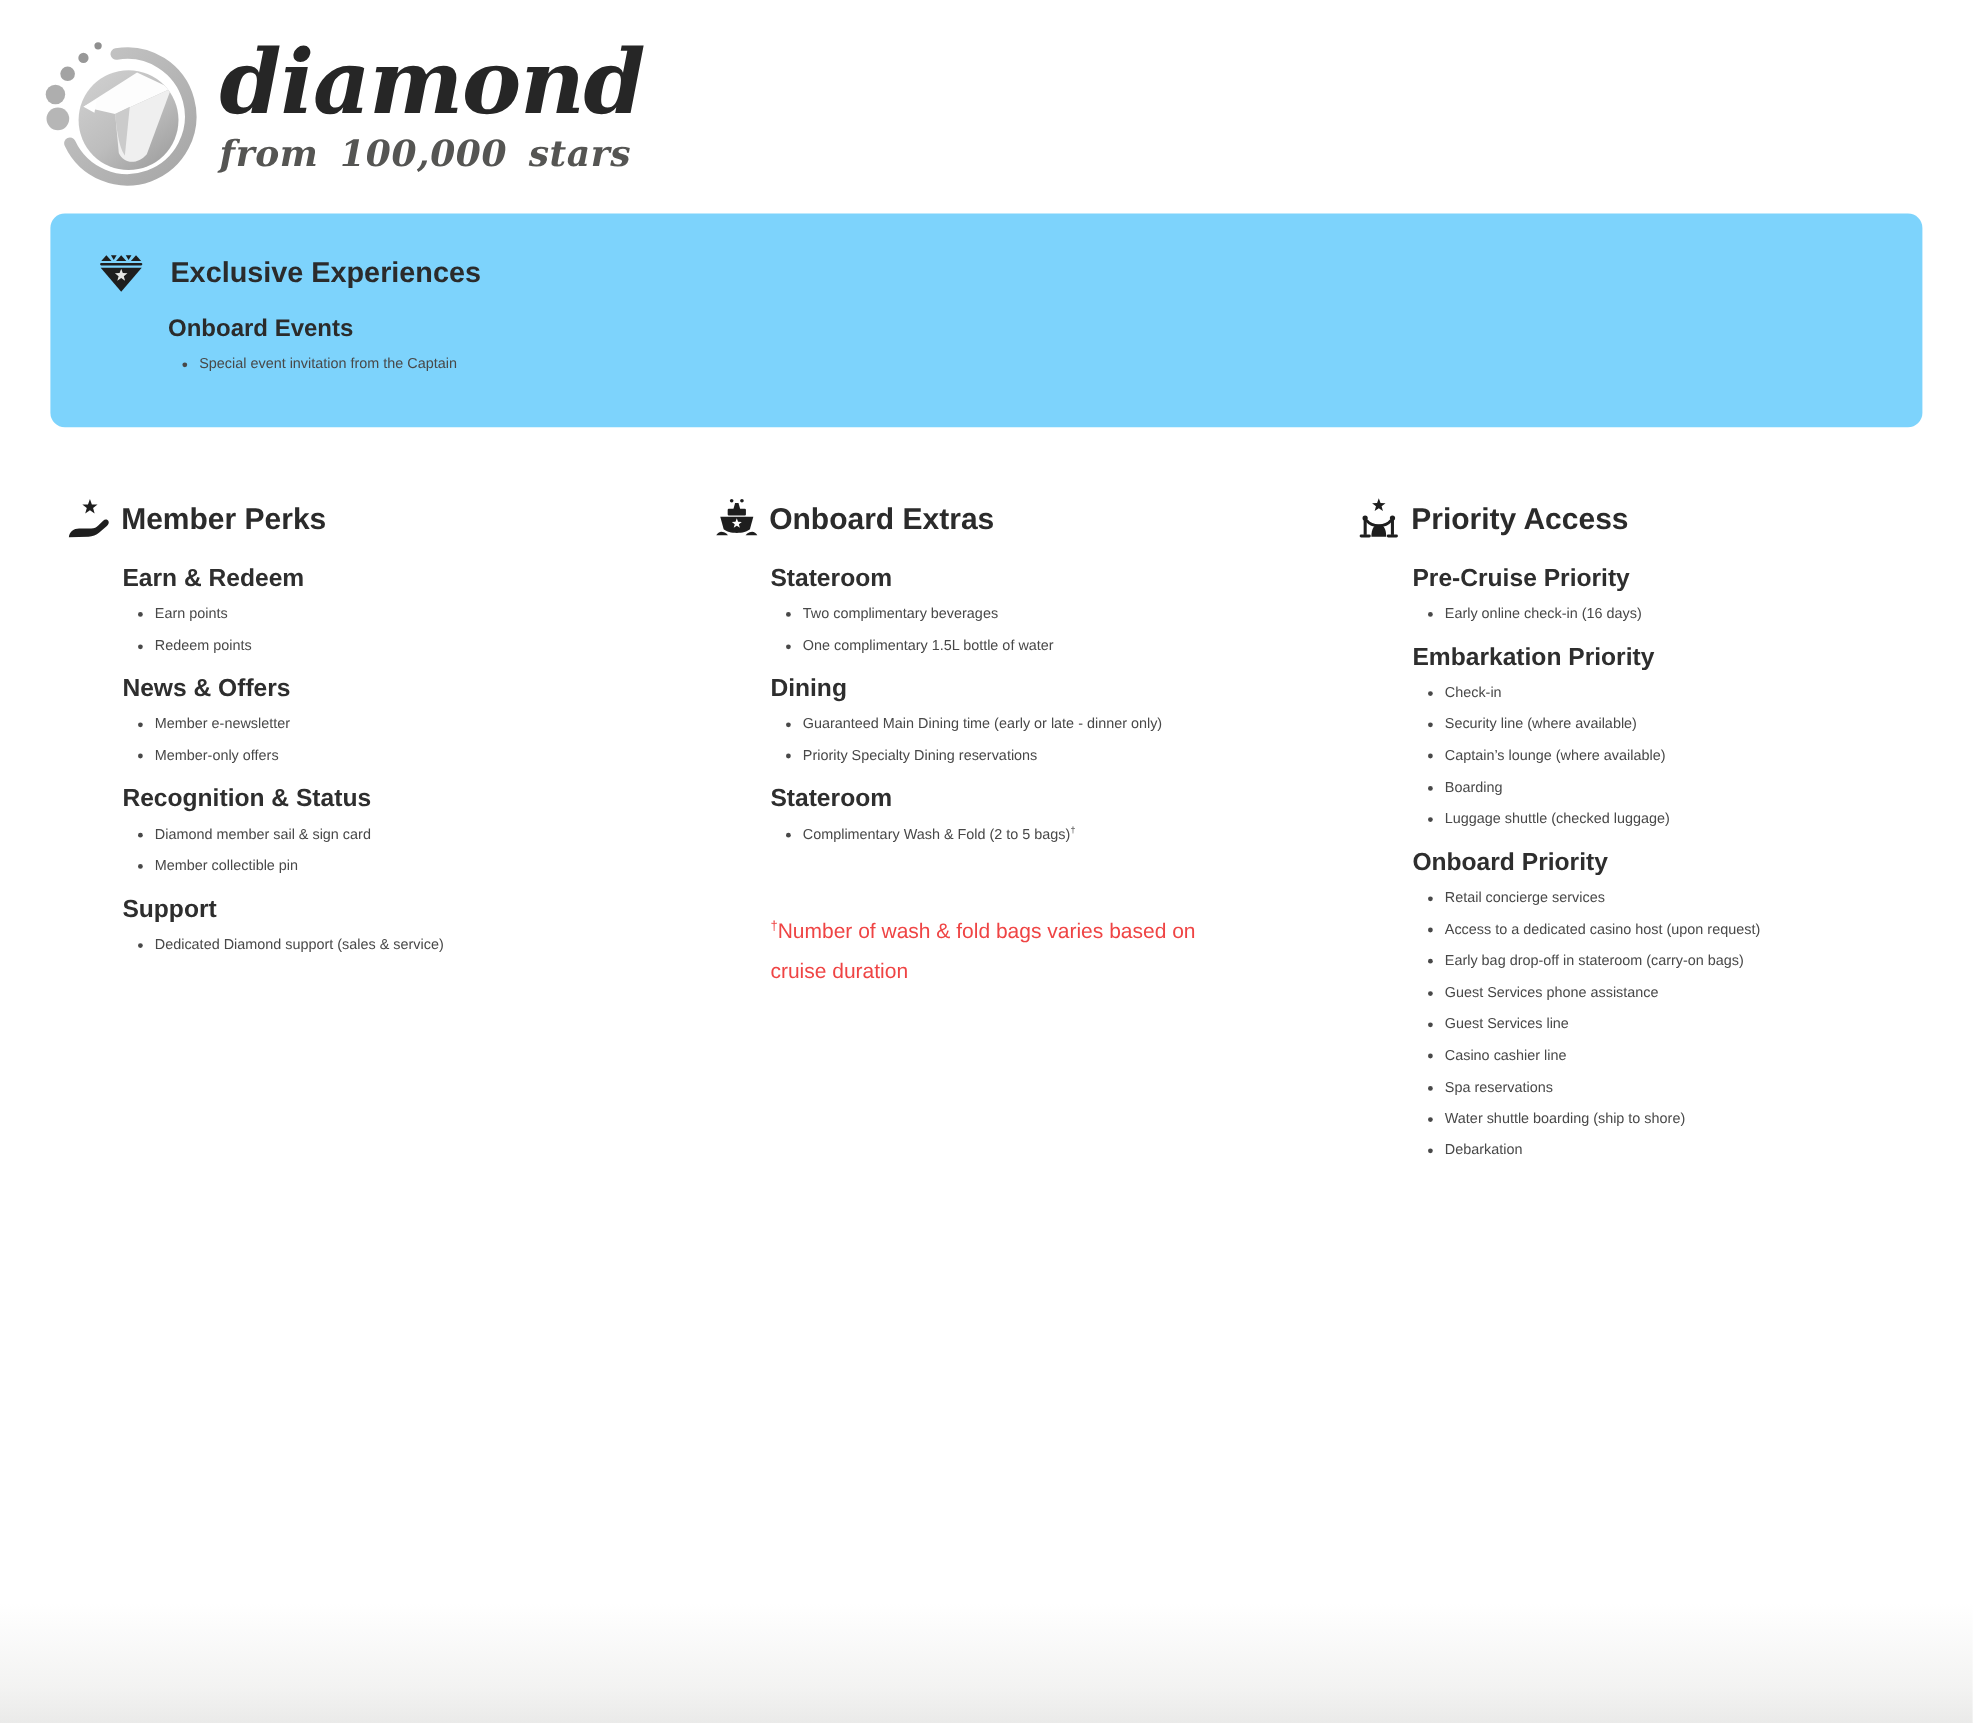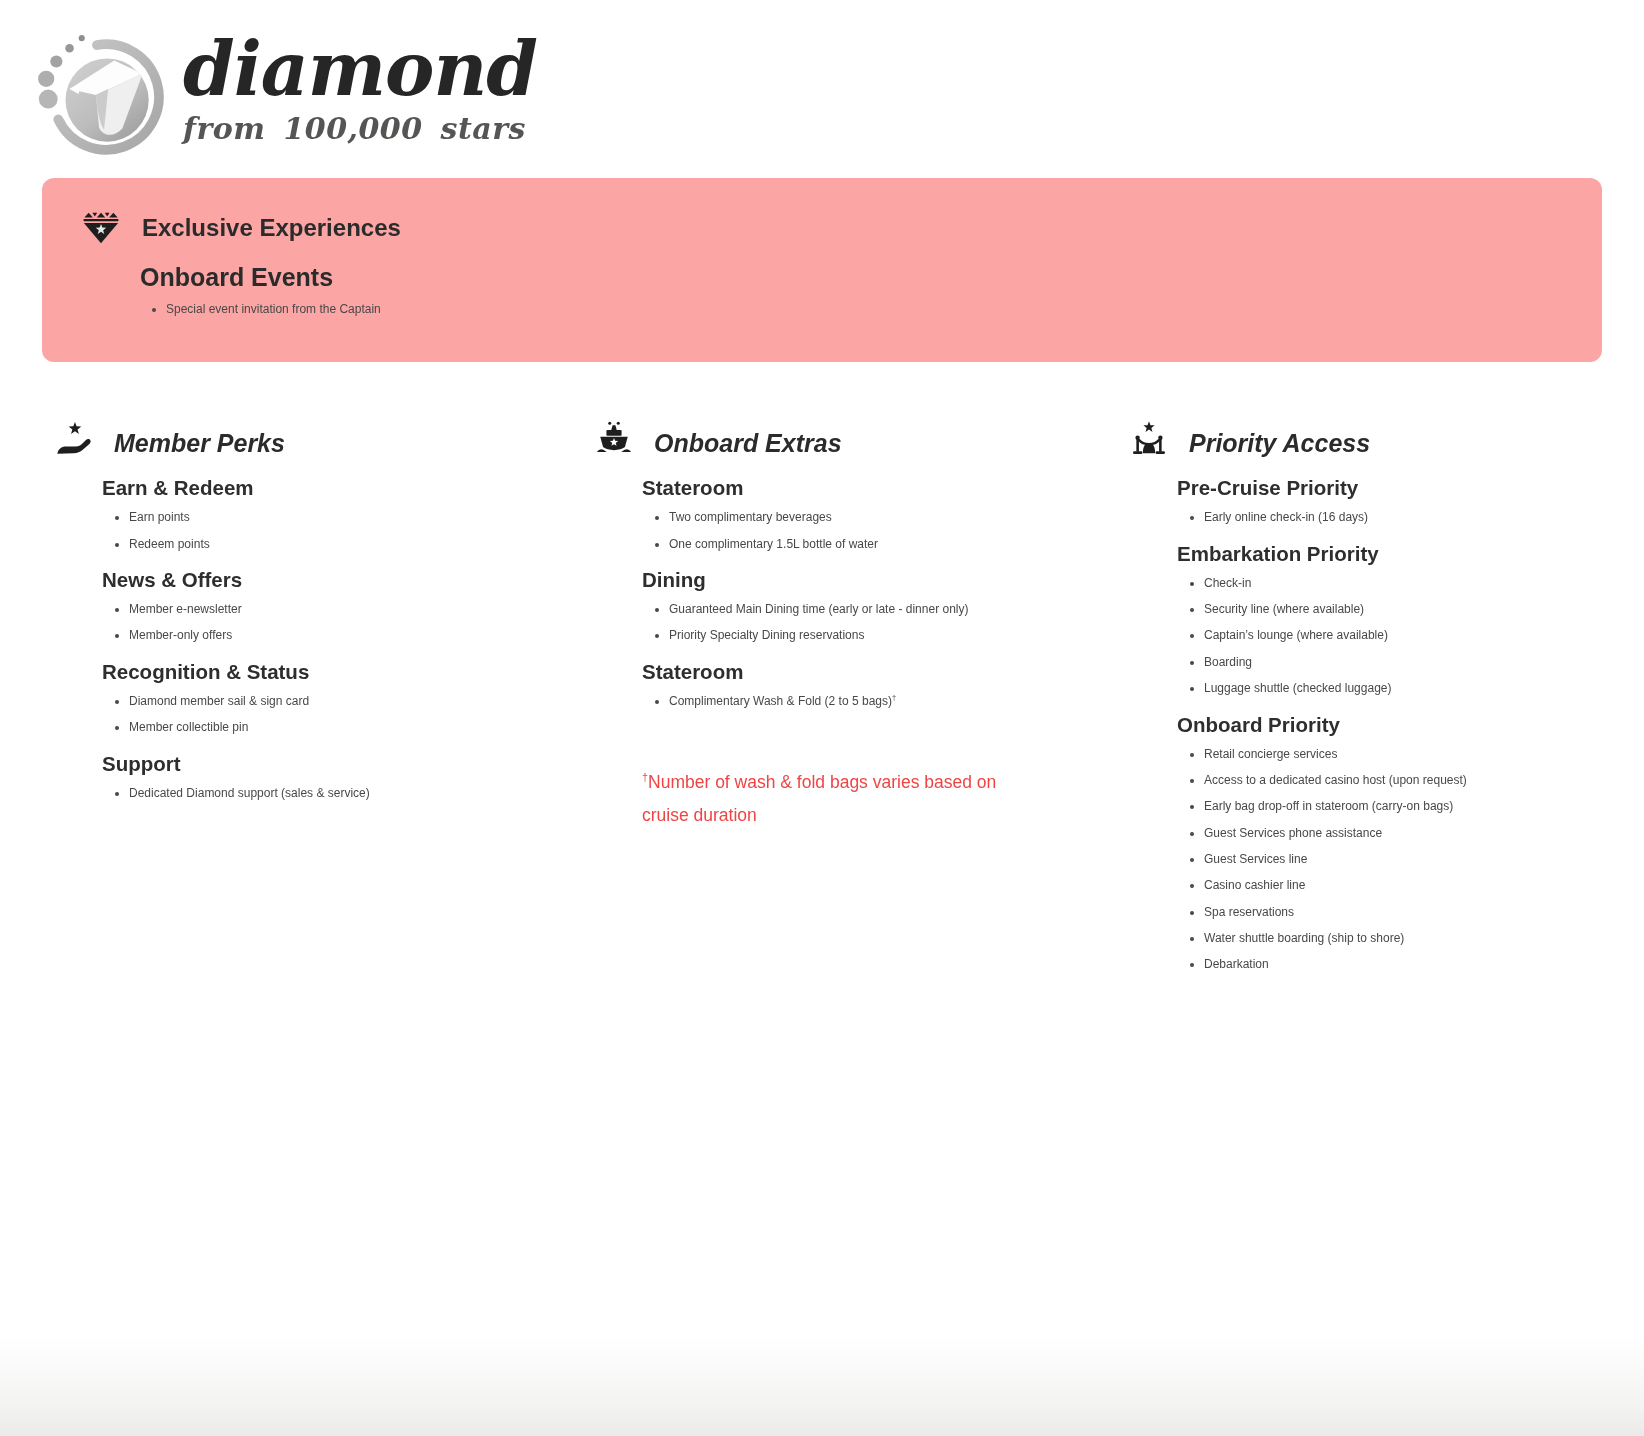--- a/index.html
+++ b/index.html
@@ -24,39 +24,39 @@
   }
   .tier-subtitle {
     font-family:"DejaVu Serif", serif;
     font-weight:700; font-size:30px; color:#555553;
     margin-top:4px; letter-spacing:0.5px; word-spacing:7px;
   }
 
   
   .exclusive-box {
     margin:16px 42px 0 42px;
-    background:#fca5a5;
+    background:#7dd3fc;
     border-radius:12px;
     padding:32px 40px 36px 40px;
   }
   .exclusive-title-row { display:flex; align-items:center; gap:22px; }
   .exclusive-title-row .hdr-icon { width:38px; height:36px; flex:0 0 auto; }
   .exclusive-title { font-size:24px; font-weight:700; color:#2b2b2b; }
   .exclusive-body { margin-left:58px; }
-  .exclusive-body .section-heading { font-size:25px; font-weight:700; color:#2b2b2b; margin:17px 0 4px 0; }
+  .exclusive-body .section-heading { font-size:20px; font-weight:700; color:#2b2b2b; margin:17px 0 4px 0; }
   .exclusive-body ul.benefit-list { margin:6px 0 0 0; padding-left:26px; }
   .exclusive-body li { font-size:20px; color:#484848; line-height:1.5; }
 
   
   .columns { display:flex; padding:58px 0 0 55px; align-items:flex-start; }
   .column { flex:0 0 auto; }
   .column.c0 { width:540px; }
   .column.c1 { width:535px; }
   .column.c2 { width:500px; }
-  .col-header { display:flex; align-items:flex-end; gap:21px;font-style:italic; }
+  .col-header { display:flex; align-items:center; gap:8px; }
   .col-header .hdr-icon { width:38px; height:38px; flex:0 0 auto; }
   .col-title { font-size:25px; font-weight:700; color:#2b2b2b; }
   .col-body { margin-left:47px; margin-top:18px; }
   .section-heading { font-size:20.5px; font-weight:700; color:#2e2e2e; margin:15px 0 7px 0; }
   .col-body .section-heading:first-child { margin-top:0; }
   ul.benefit-list { margin:0; padding-left:27px; list-style:disc; }
   ul.benefit-list li { font-size:12px; color:#484848; line-height:1.53; margin:8px 0; }
   .column.c0 li { max-width:300px; }
   .column.c1 li { max-width:312px; }
   .column.c2 li { max-width:330px; }

